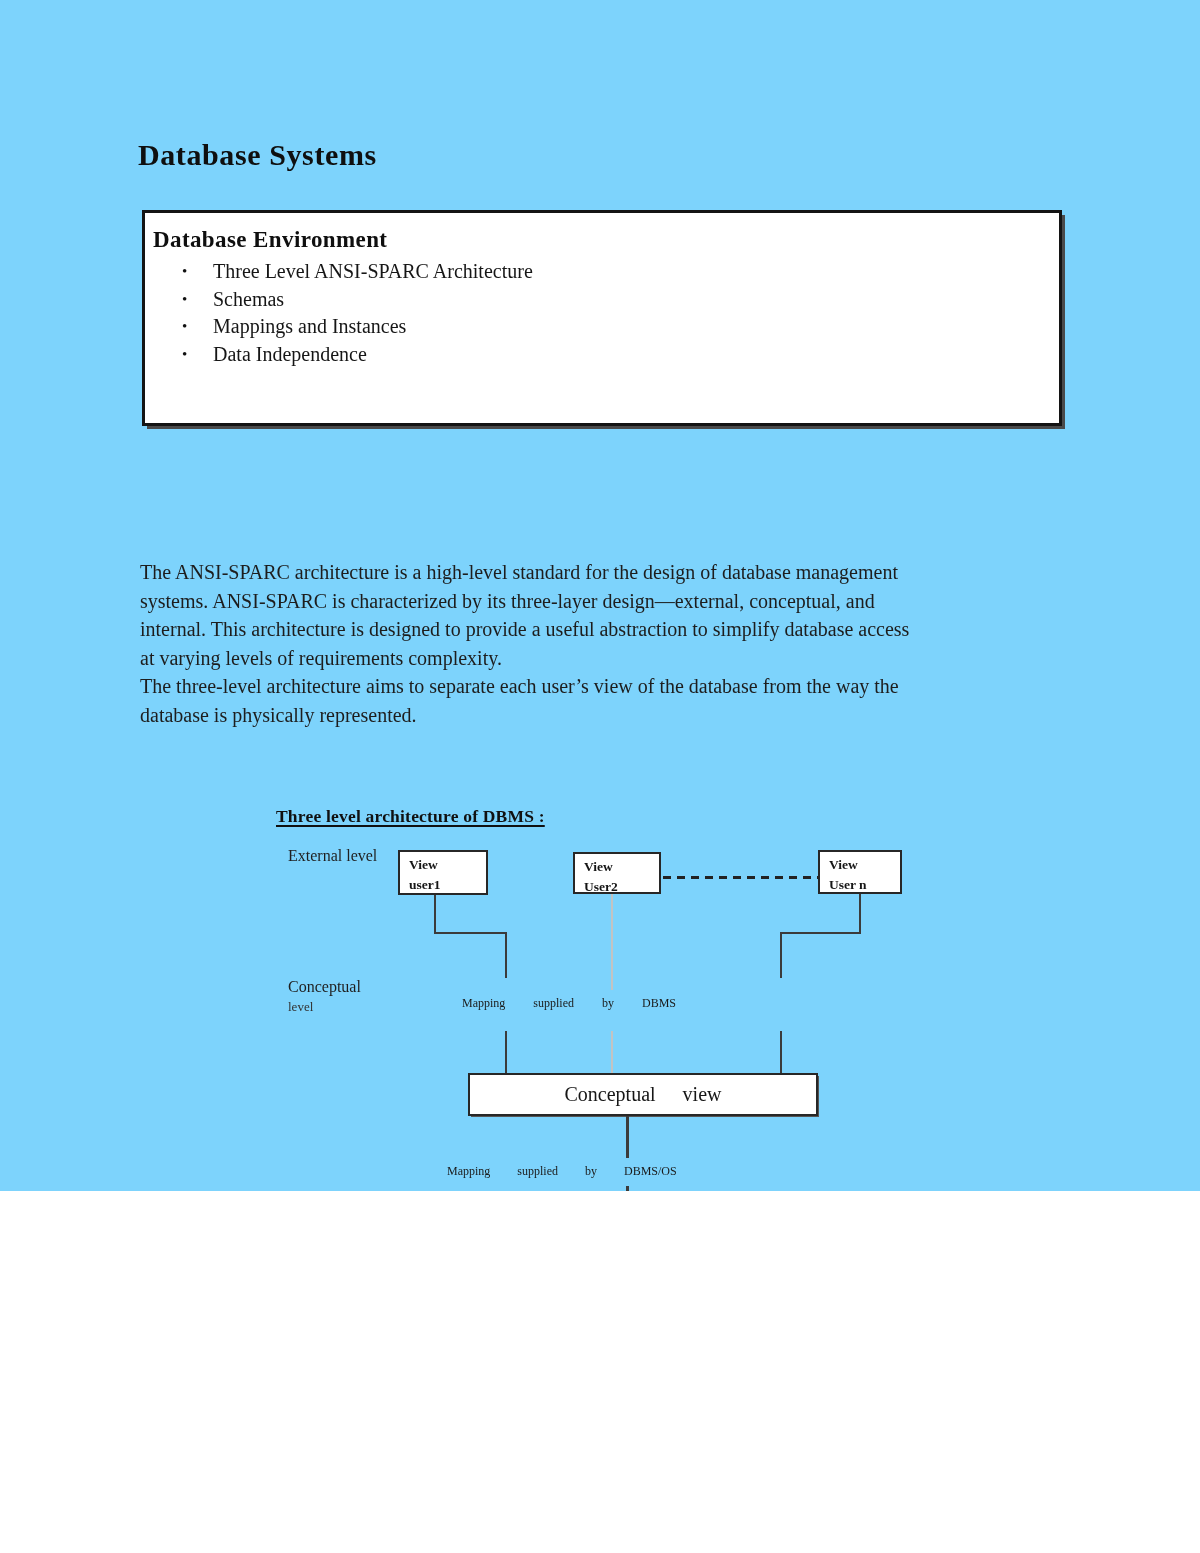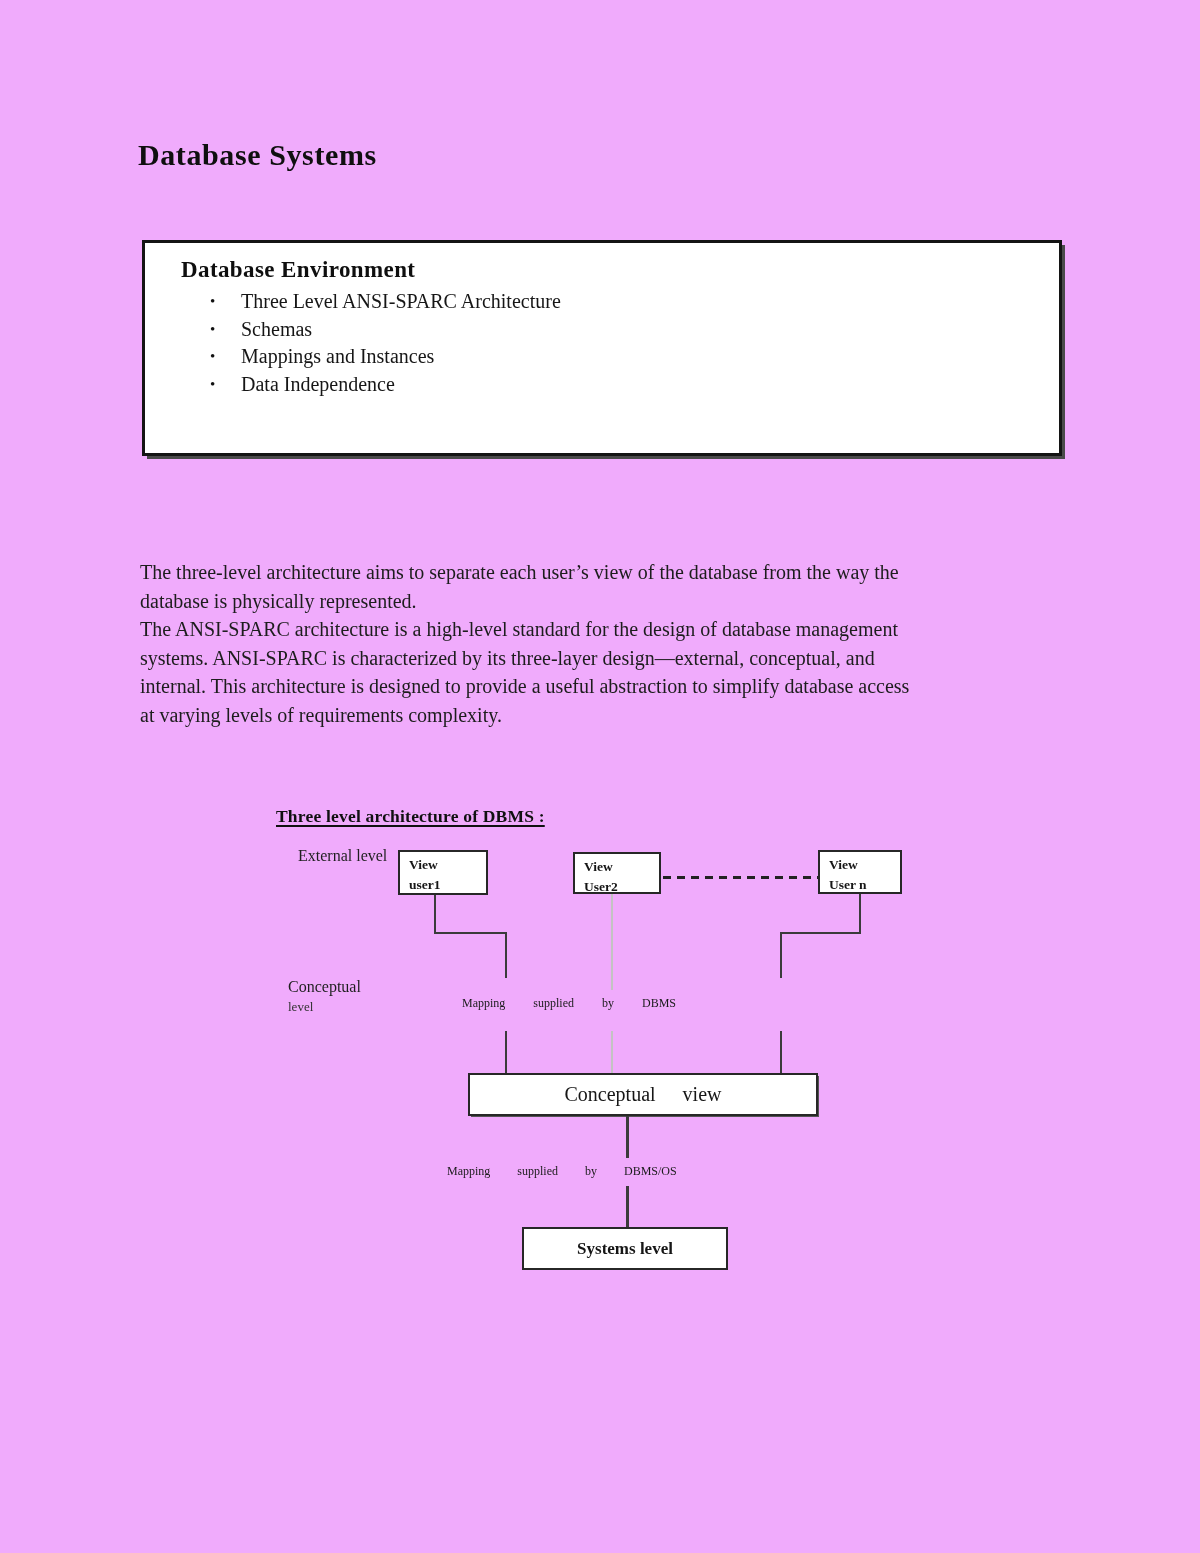--- a/index.html
+++ b/index.html
@@ -1,43 +1,42 @@
 <!DOCTYPE html>
 <html><head>
 <meta charset="utf-8">
 <style>
   * { margin:0; padding:0; box-sizing:border-box; }
   html,body { background:#ffffff; }
   .page {
     position:relative;
     width:1200px;
-    height:1553px;
-    background:#f0abfc;
+    height:1191px;
+    background:#7dd3fc;
     font-family:"Liberation Serif","DejaVu Serif",serif;
     color:#1c1c1c;
     overflow:hidden;
   }
 
   
   .doc-title {
     position:absolute; left:138px; top:138px;
     font-size:30px; font-weight:bold; letter-spacing:0.6px; color:#0f0f0f;
   }
   .section-heading {
     position:absolute; left:137px; top:511px;
     font-size:33px; font-weight:bold; letter-spacing:0.3px; color:#0f0f0f;
   }
 
   
   .env-box {
     position:absolute; left:142px; top:210px; width:920px; height:216px;
     border:3px solid #141414; background:#ffffff;
     box-shadow:4px 4px 0 -1px #4a4a4a;
-    padding:12px 36px;
-    margin-top:30px;
+    padding:12px 8px;
   }
   .env-heading {
     font-size:23px; font-weight:bold; letter-spacing:0.4px; color:#0f0f0f;
     line-height:29px;
   }
   .env-list { list-style:none; margin-top:4px; }
   .env-item {
     position:relative; padding-left:60px;
     font-size:20px; line-height:27.5px; color:#161616;
   }
@@ -55,21 +54,21 @@
   .body-copy p { margin:0; white-space:pre-line; }
 
   
   .diag-title {
     position:absolute; left:276px; top:806px;
     font-size:17.5px; font-weight:bold; color:#101010;
     text-decoration:underline; text-decoration-thickness:2px; text-underline-offset:3px;
     letter-spacing:0.2px;
   }
   .lbl { position:absolute; color:#1f1f1f; }
-  .lbl-external { left:298px; top:847px; font-size:16px;text-align:right; }
+  .lbl-external { left:288px; top:847px; font-size:16px;text-align:right; }
   .lbl-conceptual1 { left:288px; top:978px; font-size:16px; }
   .lbl-conceptual2 { left:288px; top:999px; font-size:13px; color:#333; }
 
   .dbox {
     position:absolute; border:2px solid #272727; background:#fff; color:#161616;
   }
   .view-box {
     font-size:13.5px; font-weight:bold; line-height:1.5;
     padding:3px 4px 0 9px; white-space:pre-line;
   }
@@ -124,26 +123,26 @@
       </li>
       <li class="env-item">
         <span class="bullet">•</span>
         <span>Data Independence</span>
       </li>
     </ul>
   </div>
 
 
   <div class="body-copy">
-    <p>The three-level architecture aims to separate each user’s view of the database from the way the
-database is physically represented.</p>
     <p>The ANSI-SPARC architecture is a high-level standard for the design of database management
 systems. ANSI-SPARC is characterized by its three-layer design—external, conceptual, and
 internal. This architecture is designed to provide a useful abstraction to simplify database access
 at varying levels of requirements complexity.</p>
+    <p>The three-level architecture aims to separate each user’s view of the database from the way the
+database is physically represented.</p>
   </div>
 
   <div class="diag-title">Three level architecture of DBMS :</div>
 
   <div class="lbl lbl-external">External level</div>
   <div class="lbl lbl-conceptual1">Conceptual</div>
   <div class="lbl lbl-conceptual2">level</div>
 
   <div class="dbox view-box box-u1">View
 user1</div>

